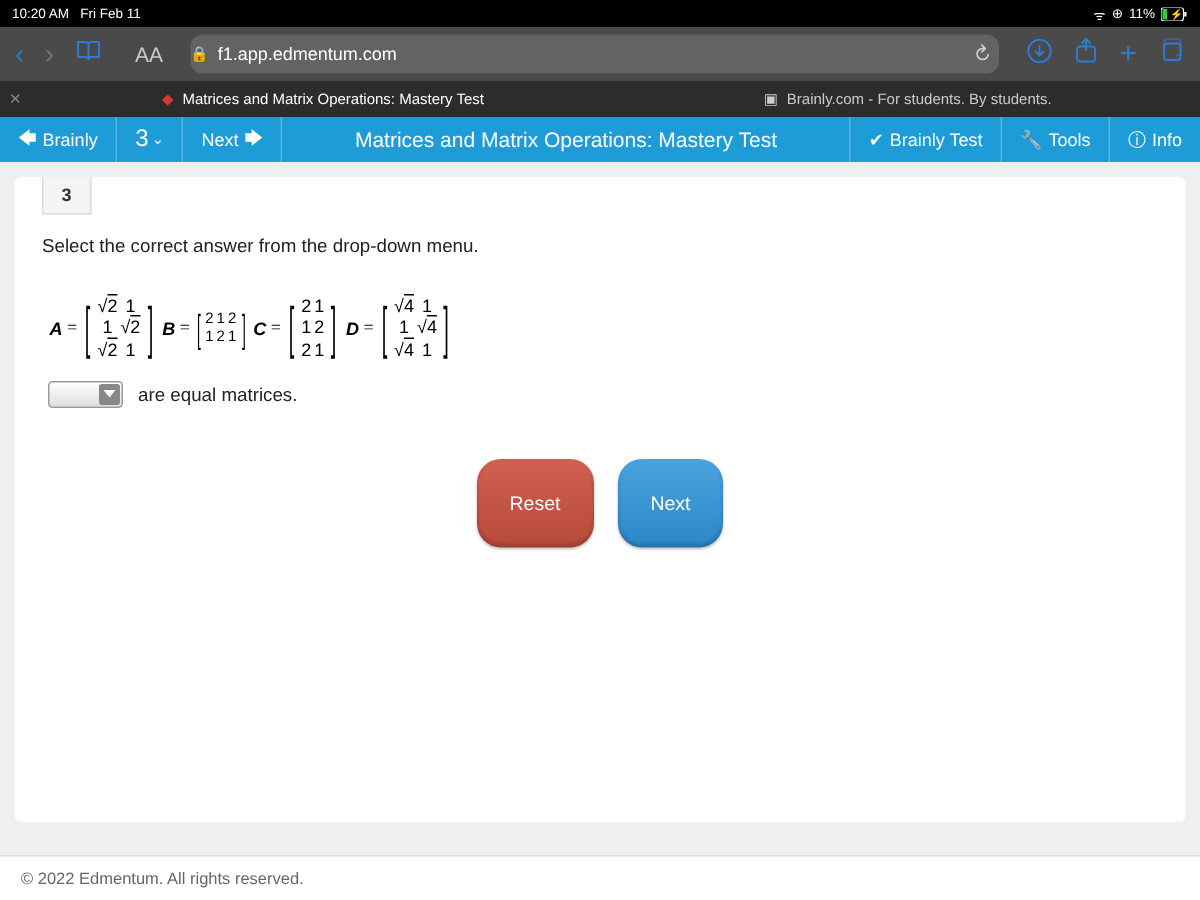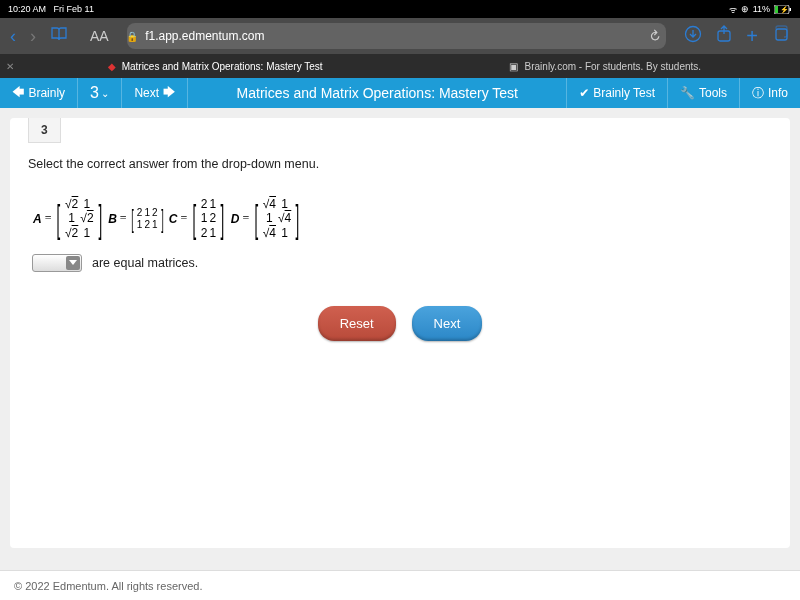--- a/index.html
+++ b/index.html
@@ -35,21 +35,21 @@
 .col3{font-size:10px}
 .sqrt{white-space:nowrap}
 .overline{text-decoration:overline}
 .letter{font-style:italic;font-weight:bold;margin:0 1px}
 .answer-row{display:flex;align-items:center;gap:10px;margin-left:4px}
 .dropdown{width:50px;height:18px;background:linear-gradient(#fff,#ddd);border:1px solid #999;border-radius:3px;position:relative;cursor:pointer}
 .dropdown::after{content:'';position:absolute;right:1px;top:1px;width:14px;height:14px;background:#888;border-radius:2px}
 .dropdown-arrow{position:absolute;right:4px;top:5px;width:0;height:0;border-left:4px solid transparent;border-right:4px solid transparent;border-top:5px solid #fff;z-index:1}
 .answer-text{font-size:12.5px;color:#222}
 .btn-row{display:flex;justify-content:center;gap:16px;margin-top:34px}
-.btn{padding:10px 22px;border-radius:16px;color:#fff;font-size:13px;border:none;cursor:pointer;box-shadow:inset 0 -2px 3px rgba(0,0,0,.2),0 1px 2px rgba(0,0,0,.3)}
+.btn{padding:22px 22px;border-radius:16px;color:#fff;font-size:13px;border:none;cursor:pointer;box-shadow:inset 0 -2px 3px rgba(0,0,0,.2),0 1px 2px rgba(0,0,0,.3)}
 .btn-reset{background:linear-gradient(#d0604f,#b84a3a)}
 .btn-next{background:linear-gradient(#4aa3dd,#2b87c7)}
 .footer{position:absolute;bottom:0;left:0;right:0;height:30px;background:#fff;display:flex;align-items:center;padding:11px 14px;font-size:11px;color:#666;border-top:1px solid #ddd}
 .lock{font-size:10px}
 .circ-arrow{display:inline-block;transform:rotate(45deg)}
 </style>
 </head>
 <body>
 
 <div class="status-bar">

